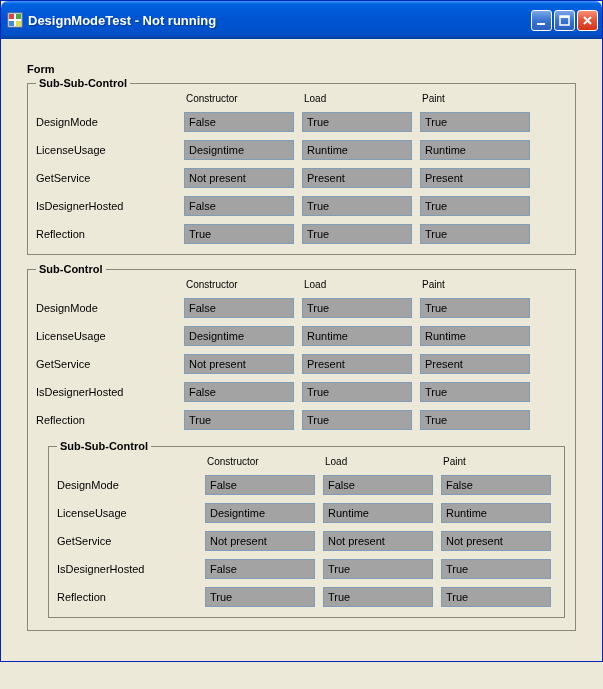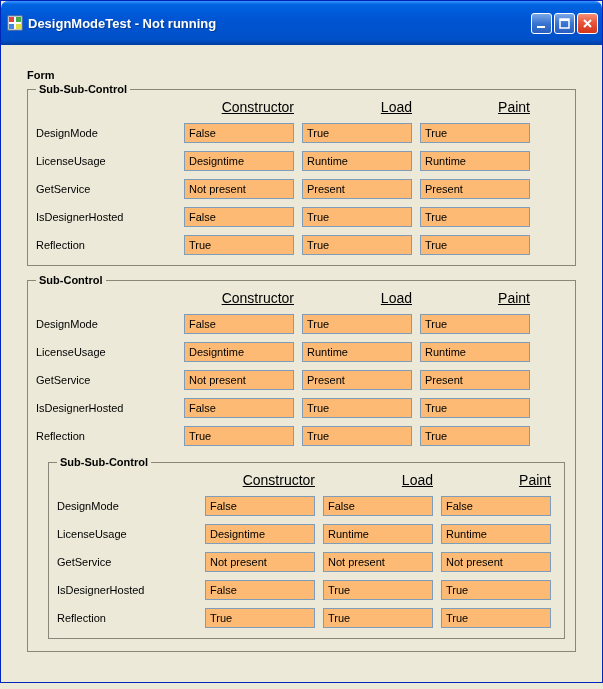--- a/index.html
+++ b/index.html
@@ -9,21 +9,21 @@
     font-size: 11px;
     background: #ece9d8;
     width: 603px;
   }
   .window {
     width: 603px;
     border: 1px solid #0025b8;
     background: #ece9d8;
   }
   .titlebar {
-    height: 44px;
+    height: 38px;
     background: linear-gradient(to bottom, #3a95ff 0%, #0063e0 8%, #0055d4 40%, #0050c8 88%, #003ea0 100%);
     display: flex;
     align-items: center;
     padding: 0 4px 0 6px;
     color: #fff;
     font-size: 13px;
     font-weight: bold;
     border-radius: 7px 7px 0 0;
   }
   .titlebar .app-icon {
@@ -68,36 +68,35 @@
     color: #000;
   }
   .grid {
     display: grid;
     grid-template-columns: 140px 110px 110px 110px;
     column-gap: 8px;
     row-gap: 8px;
     align-items: center;
   }
   .grid .hdr {
-    font-size: 14px;
+    font-size: 10px;
     color: #000;
-    text-align: right;
+    text-align: left;
     padding-left: 2px;
-    text-decoration: underline;
   }
   .grid .rowlbl {
     padding-right: 8px;
     color: #000;
   }
   .grid .spacer { }
   input.cell {
     width: 100%;
     height: 20px;
     border: 1px solid #7f9db9;
-    background: #fdba74;
+    background: #a3a3a3;
     font-family: Tahoma, sans-serif;
     font-size: 11px;
     padding: 2px 4px;
   }
   fieldset.nested {
     margin: 10px 2px 2px 12px;
   }
   fieldset.nested .grid {
     grid-template-columns: 140px 110px 110px 110px;
   }

